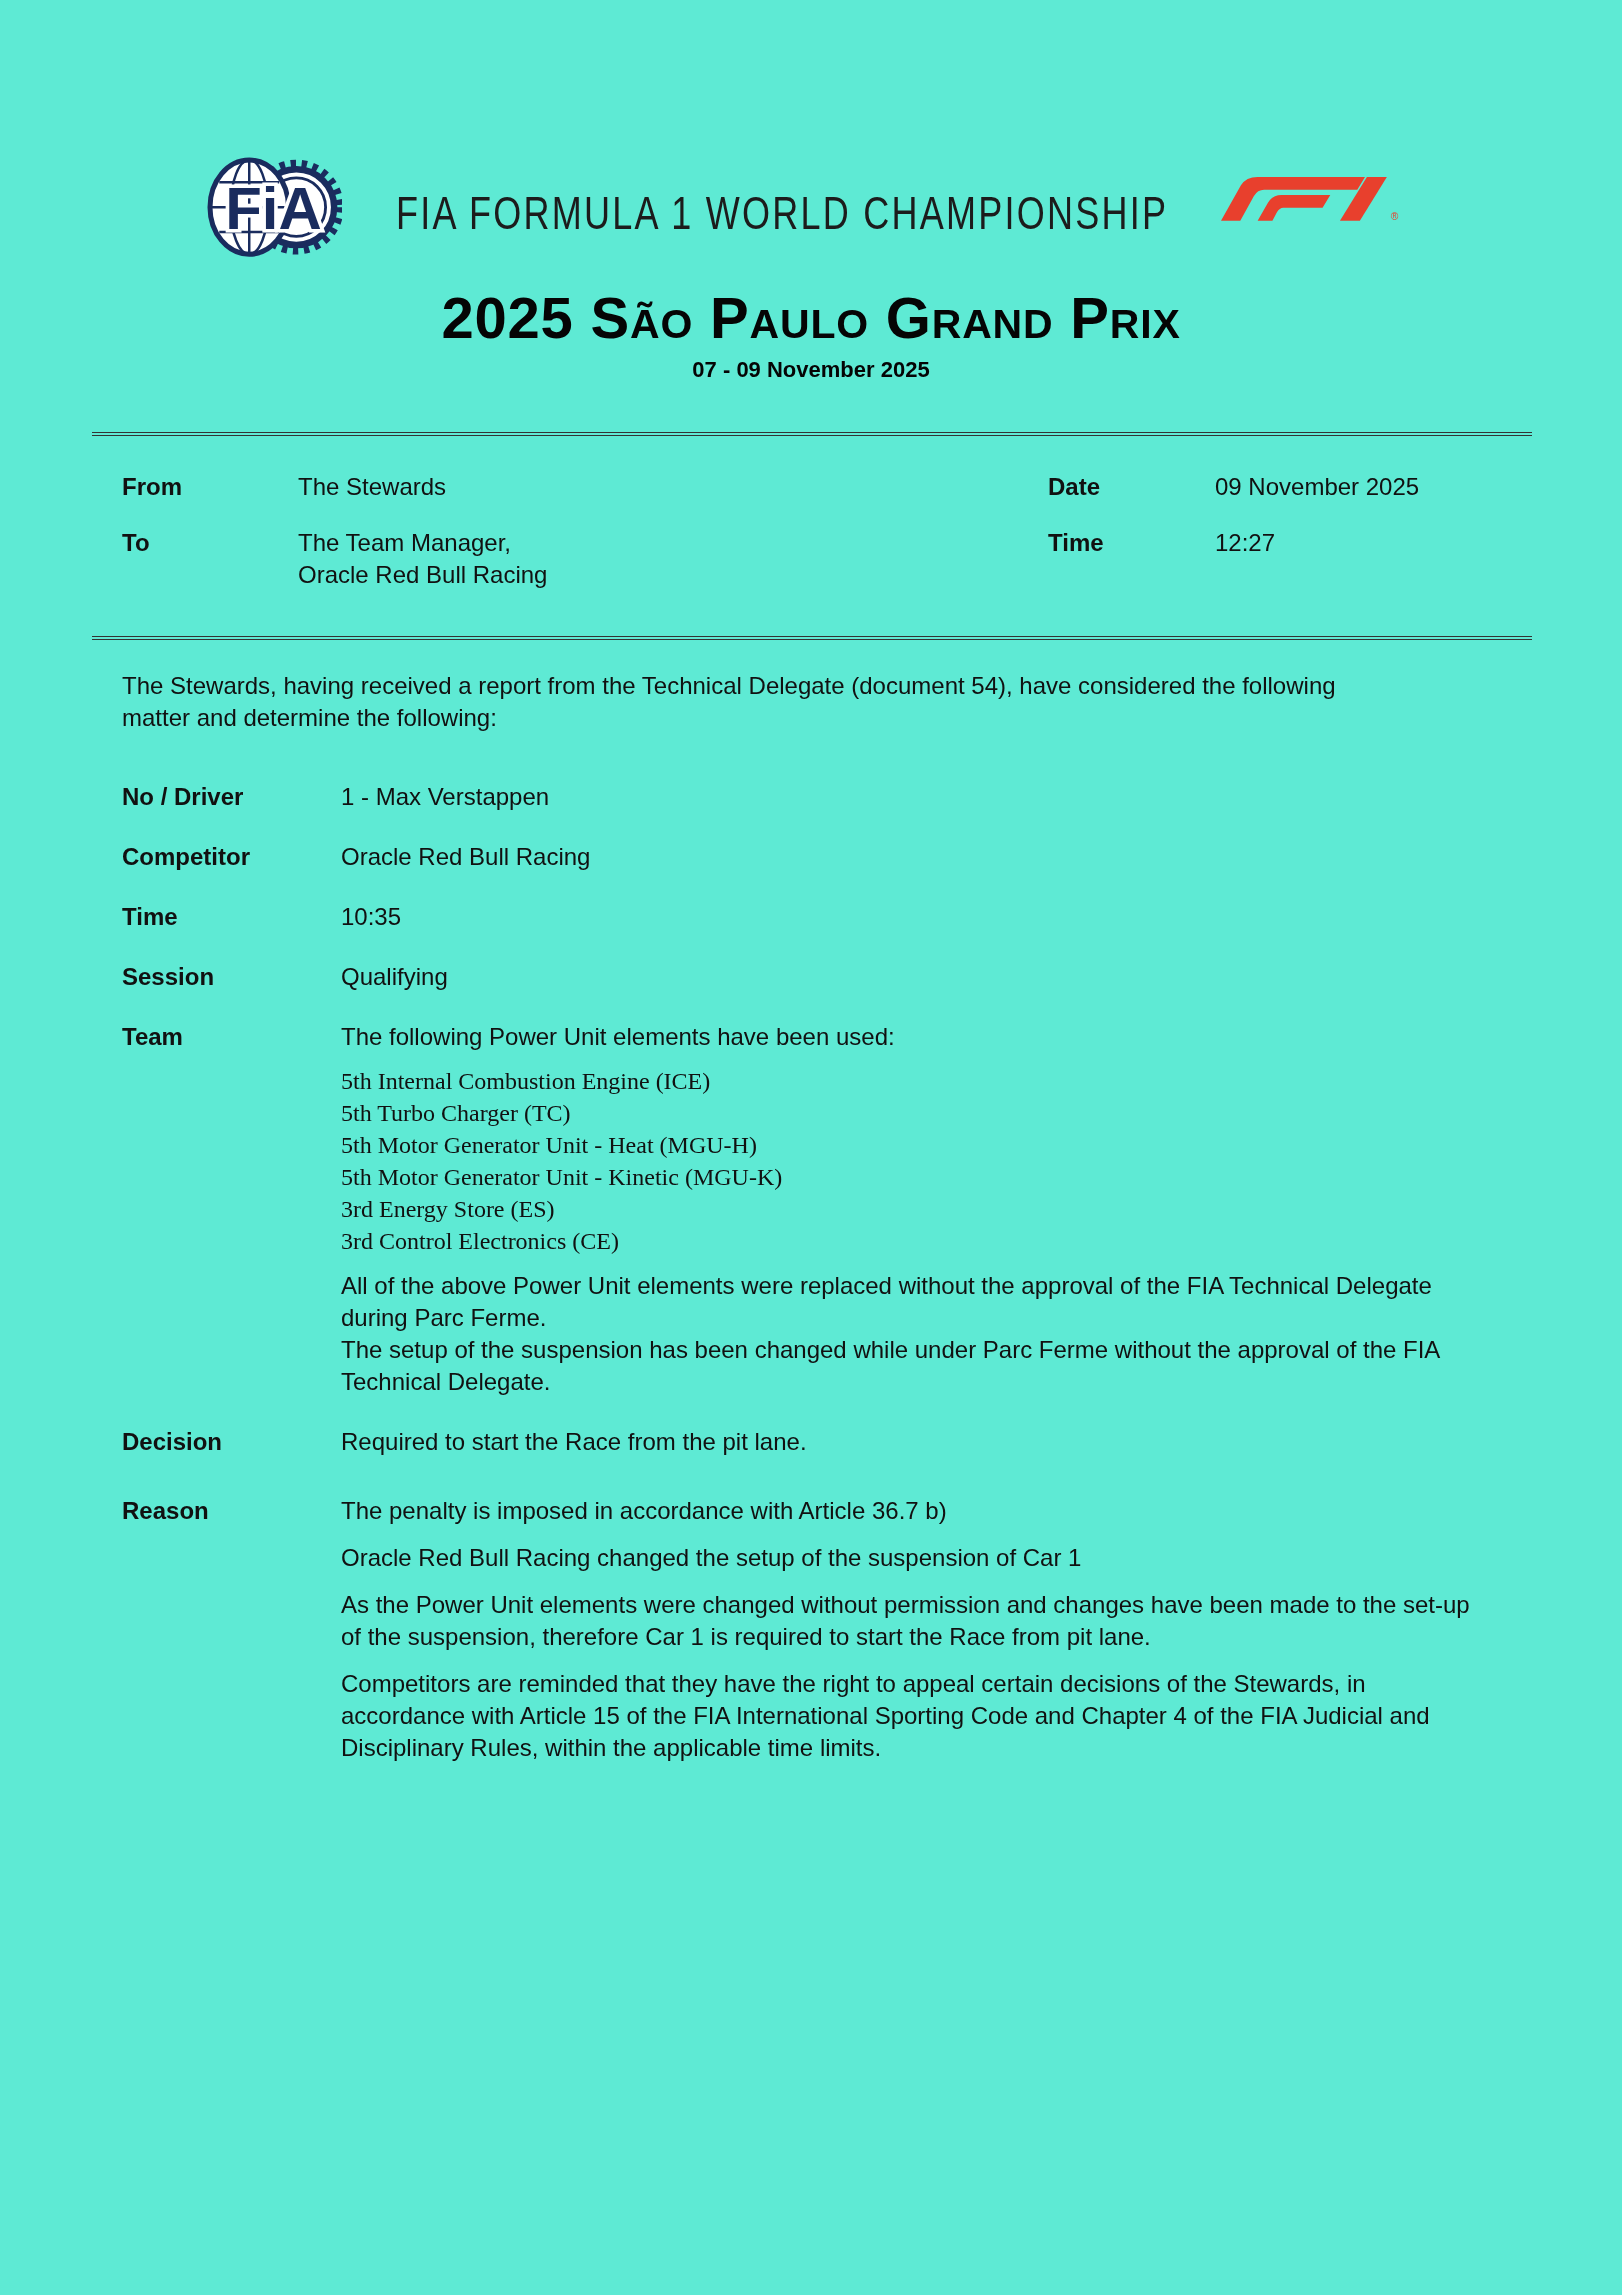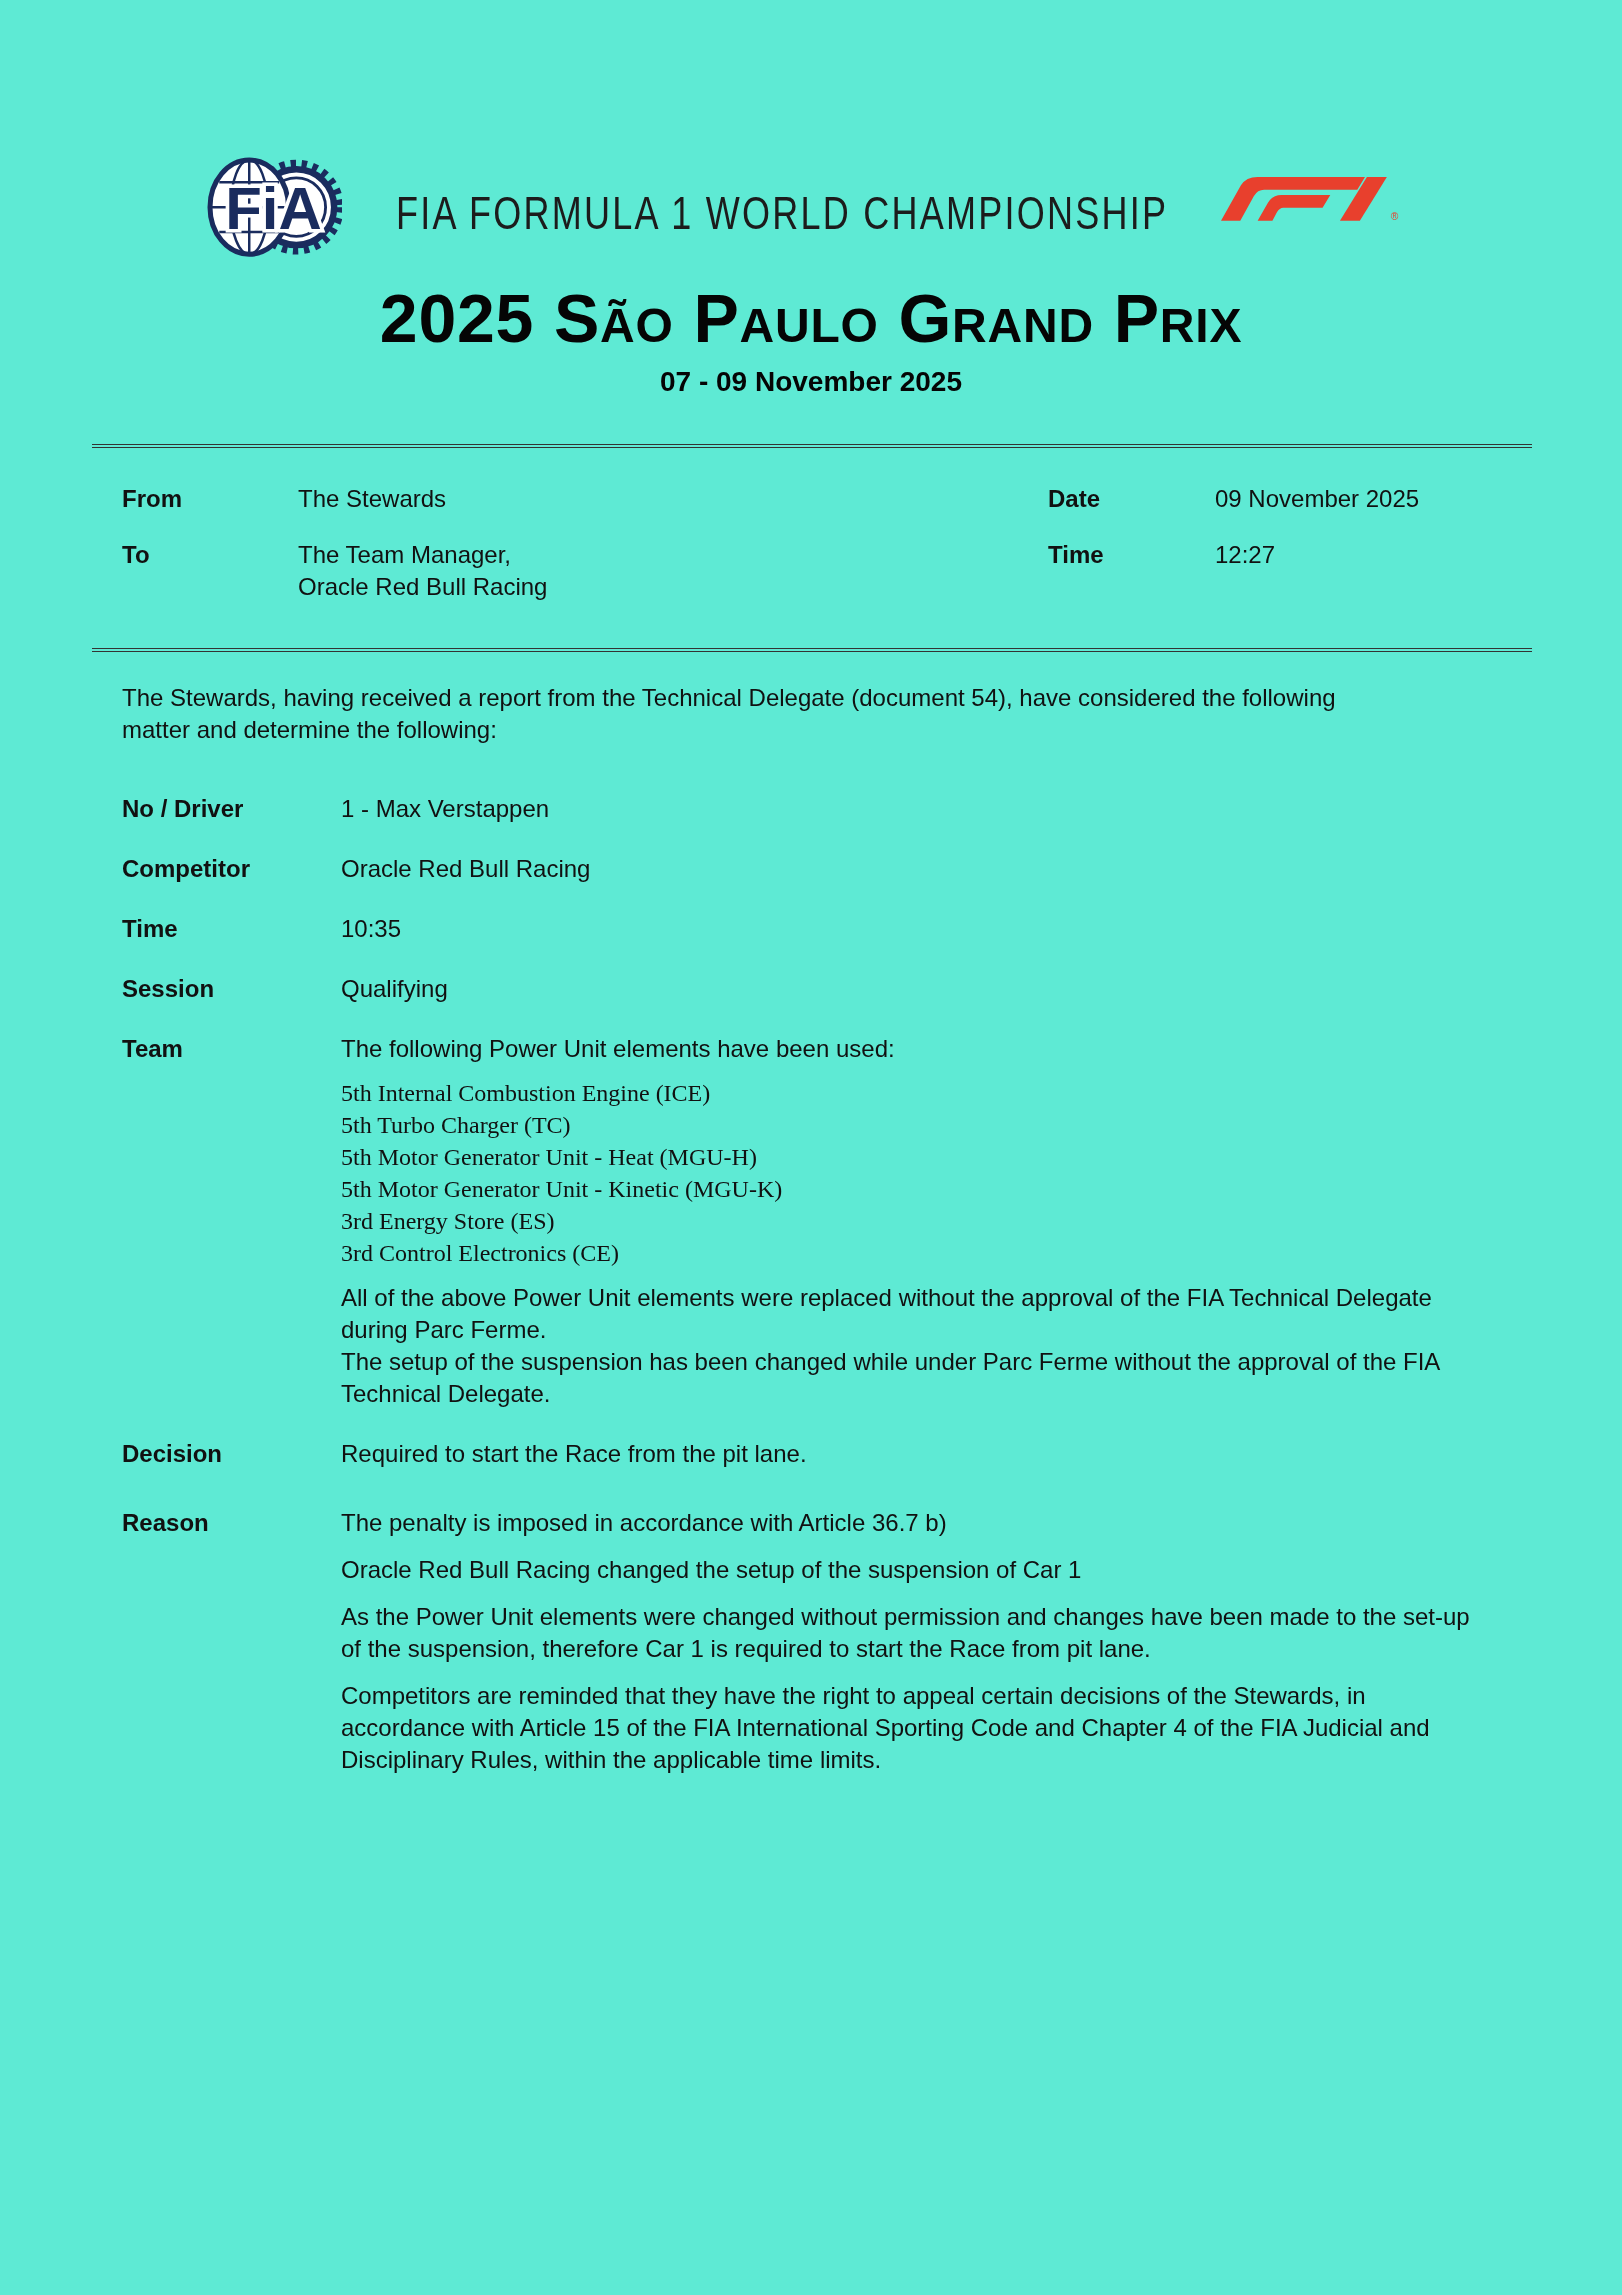--- a/index.html
+++ b/index.html
@@ -26,29 +26,29 @@
     letter-spacing:2.5px;
     color:#1c1c1c;
     transform:scale(0.9,1.15) translateX(-32px);
     transform-origin:center top;
     white-space:nowrap;
   }
   .f1-logo { position:absolute; left:1221px; top:169px; }
 
   .title-wrap { padding-top:289px; text-align:center; }
   .event-title {
-    font-size:68px; line-height:58px;
+    font-size:58px; line-height:58px;
     font-weight:700;
     font-variant:small-caps;
     letter-spacing:0.8px;
     color:#050505;
   }
   .event-dates {
-    margin-top:18px;
-    font-size:28px; line-height:33px;
+    margin-top:6px;
+    font-size:22px; line-height:33px;
     font-weight:700;
     color:#050505;
   }
 
   
   .rule {
     margin:0 90px 0 92px;
     height:4.2px;
     border-top:1.7px solid #333333;
     border-bottom:1.7px solid #333333;

